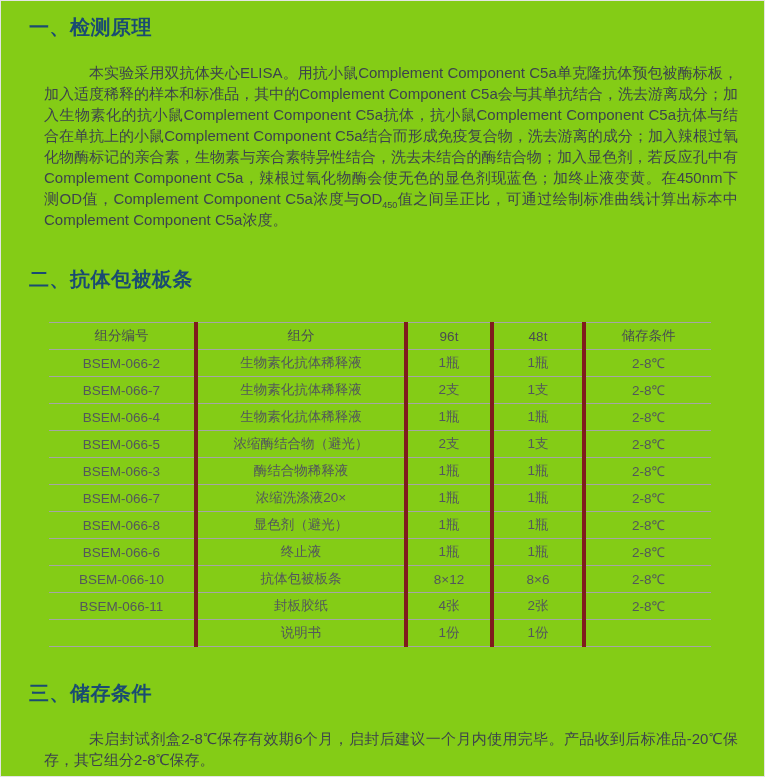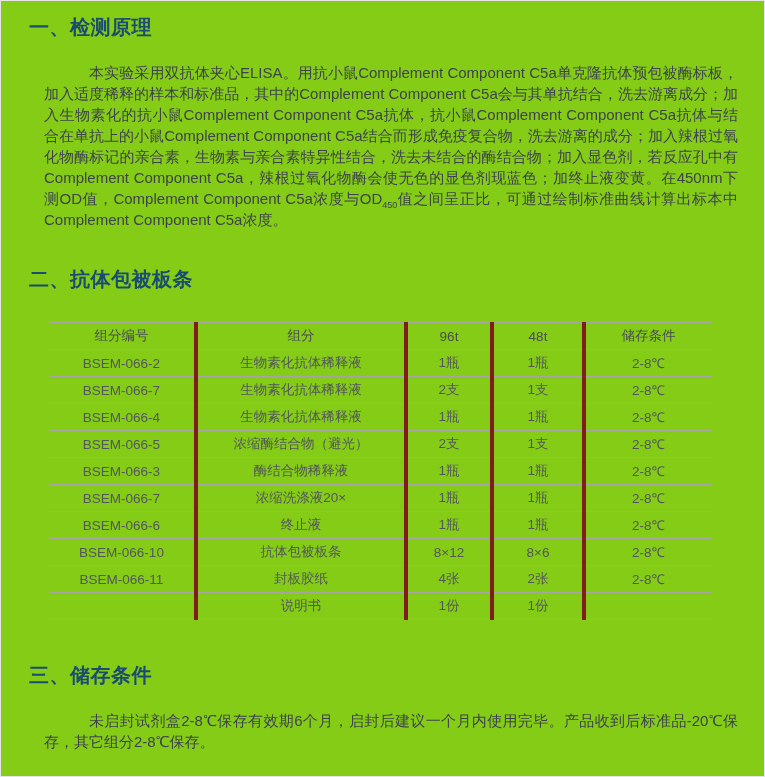--- a/index.html
+++ b/index.html
@@ -14,21 +14,21 @@
   }
   .sec-heading{
     margin:0 0 0 28px;
     font-size:20px;
     font-weight:bold;
     color:#1a4b72;
     letter-spacing:0.5px;
   }
   .sec-heading.first{padding-top:13px;}
   .sec-heading.second{margin-top:36px;}
-  .sec-heading.third{margin-top:42px;}
+  .sec-heading.third{margin-top:33px;}
   .para{
     margin:21px 28px 0 43px;
     width:694px;
     font-size:15px;
     line-height:21px;
     color:#3d434d;
     text-align:justify;
     text-indent:45px;
   }
   .para sub{
@@ -131,20 +131,27 @@
           <td>2-8℃</td>
         </tr>
         <tr>
           <td>BSEM-066-7</td>
           <td>浓缩洗涤液20×</td>
           <td>1瓶</td>
           <td>1瓶</td>
           <td>2-8℃</td>
         </tr>
         <tr>
+          <td>BSEM-066-8</td>
+          <td>显色剂（避光）</td>
+          <td>1瓶</td>
+          <td>1瓶</td>
+          <td>2-8℃</td>
+        </tr>
+        <tr>
           <td>BSEM-066-6</td>
           <td>终止液</td>
           <td>1瓶</td>
           <td>1瓶</td>
           <td>2-8℃</td>
         </tr>
         <tr>
           <td>BSEM-066-10</td>
           <td>抗体包被板条</td>
           <td>8×12</td>

